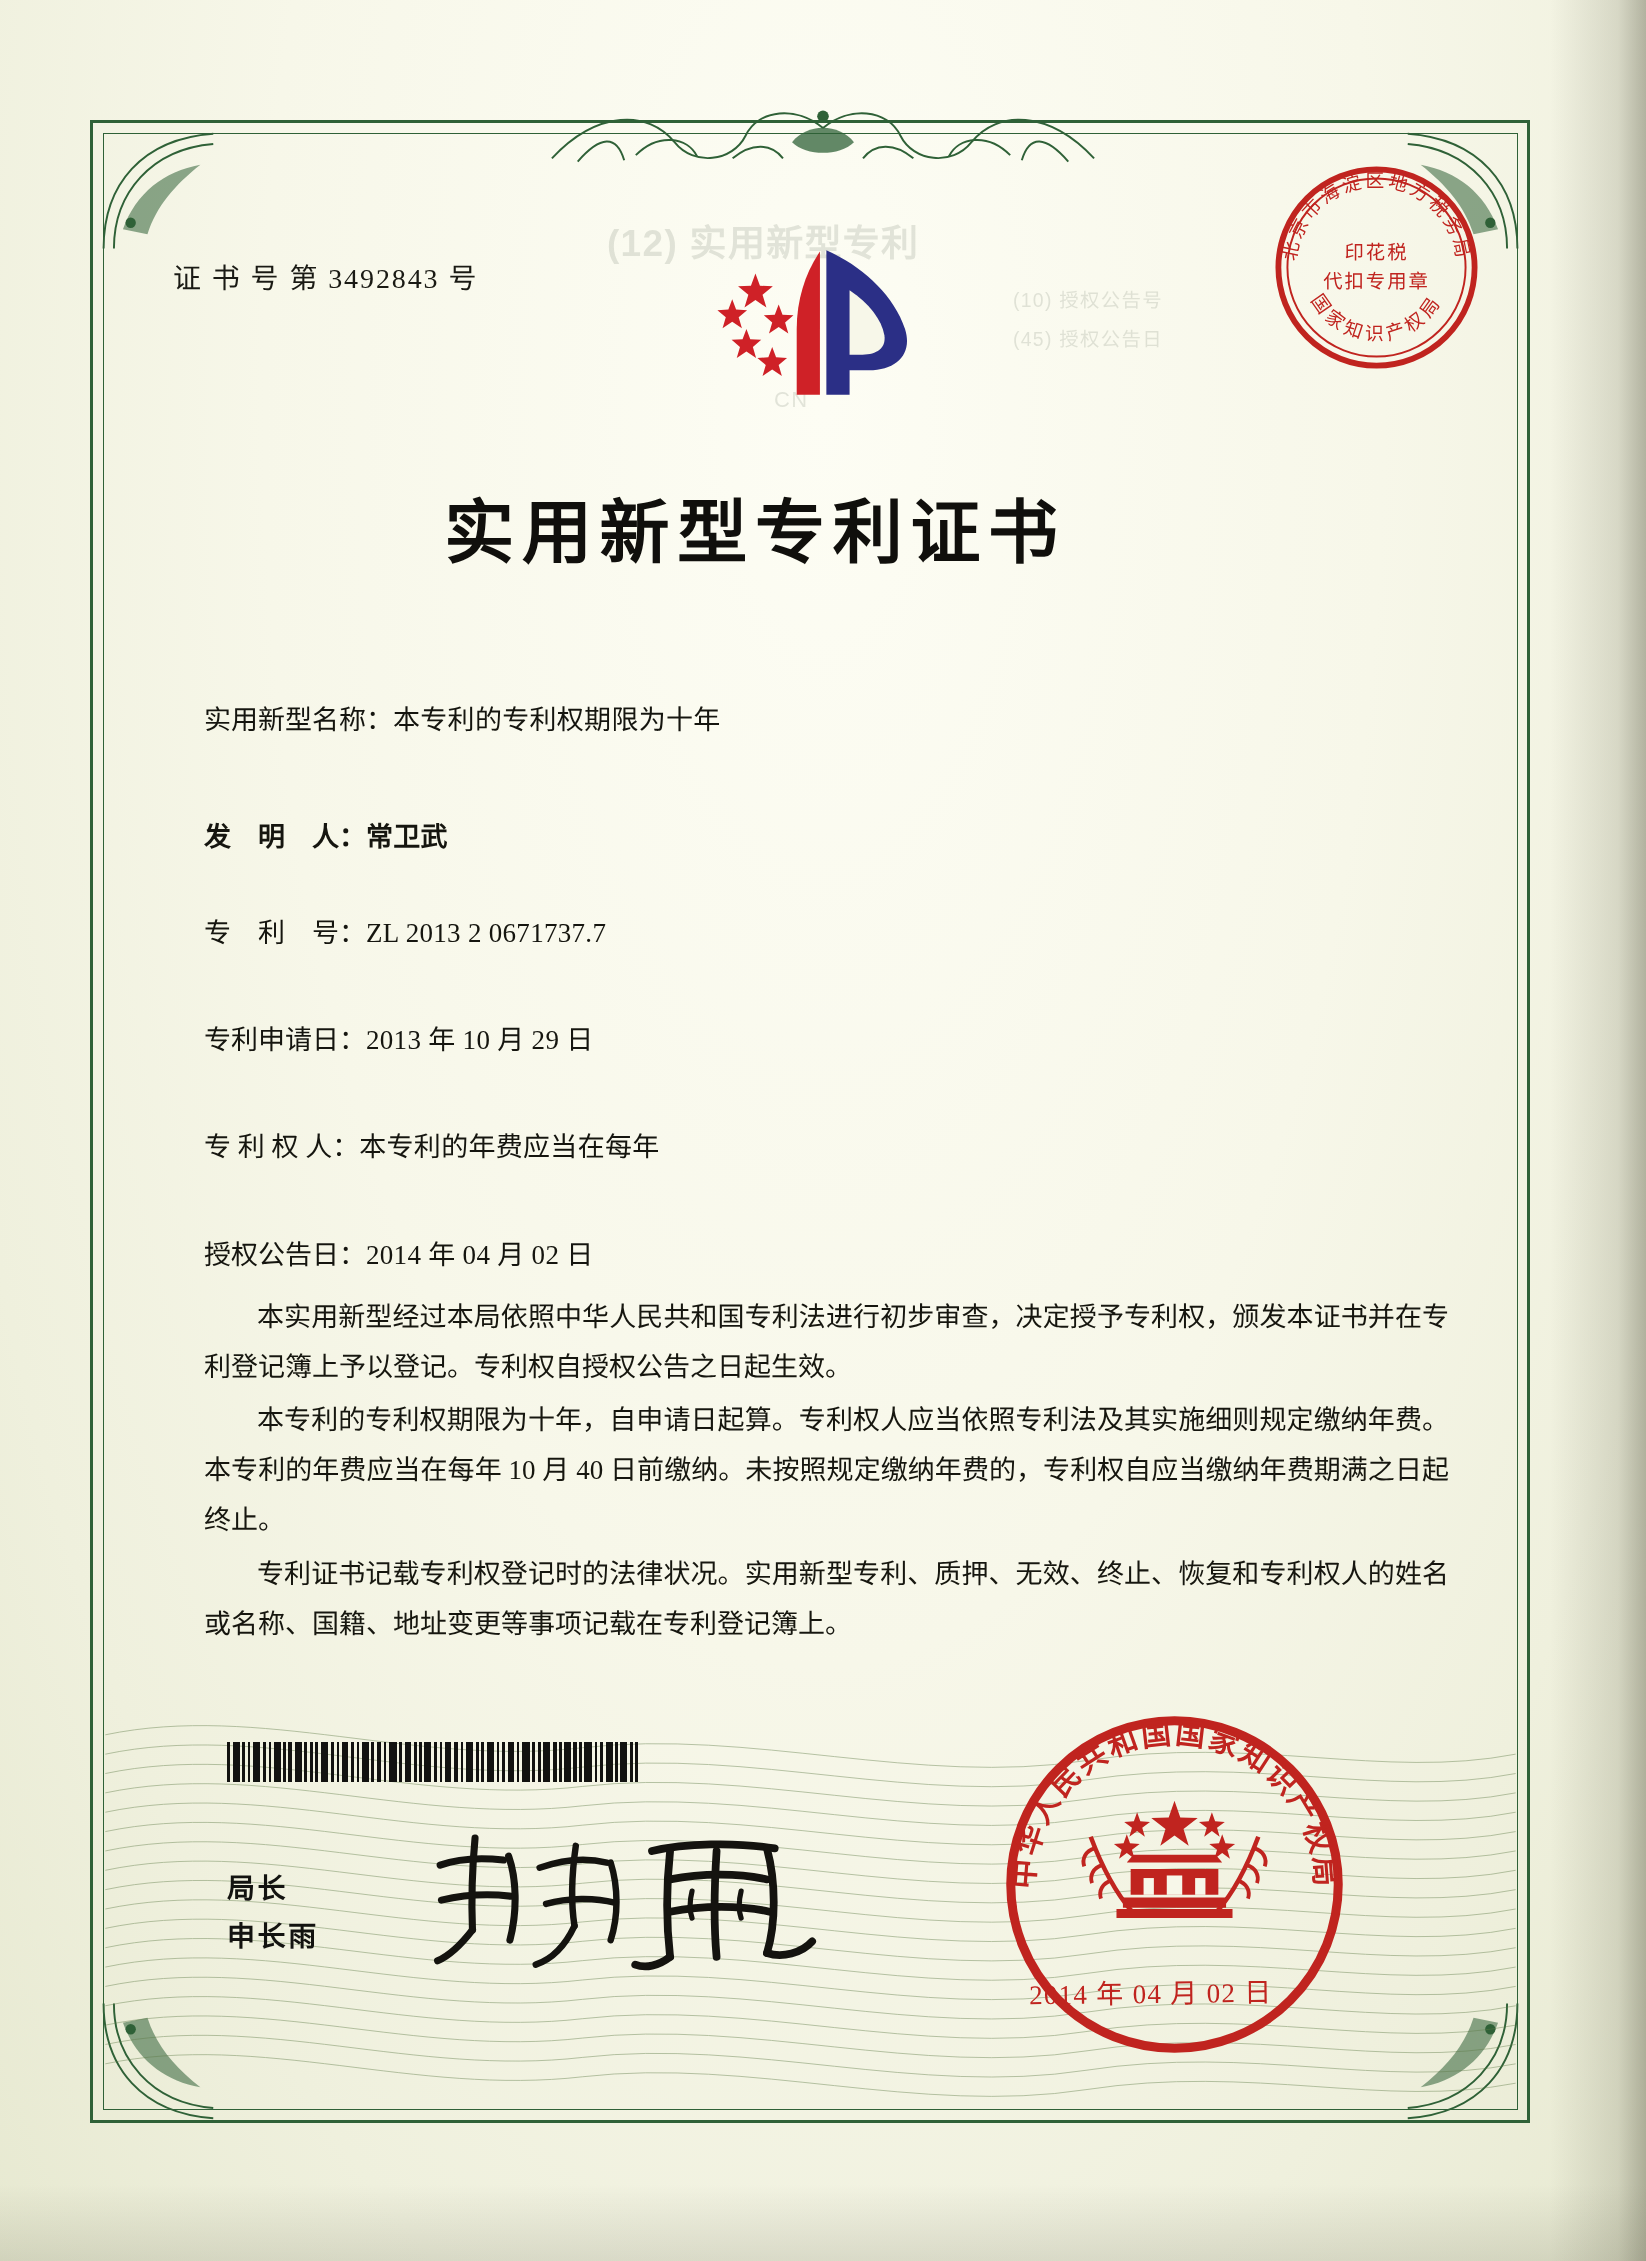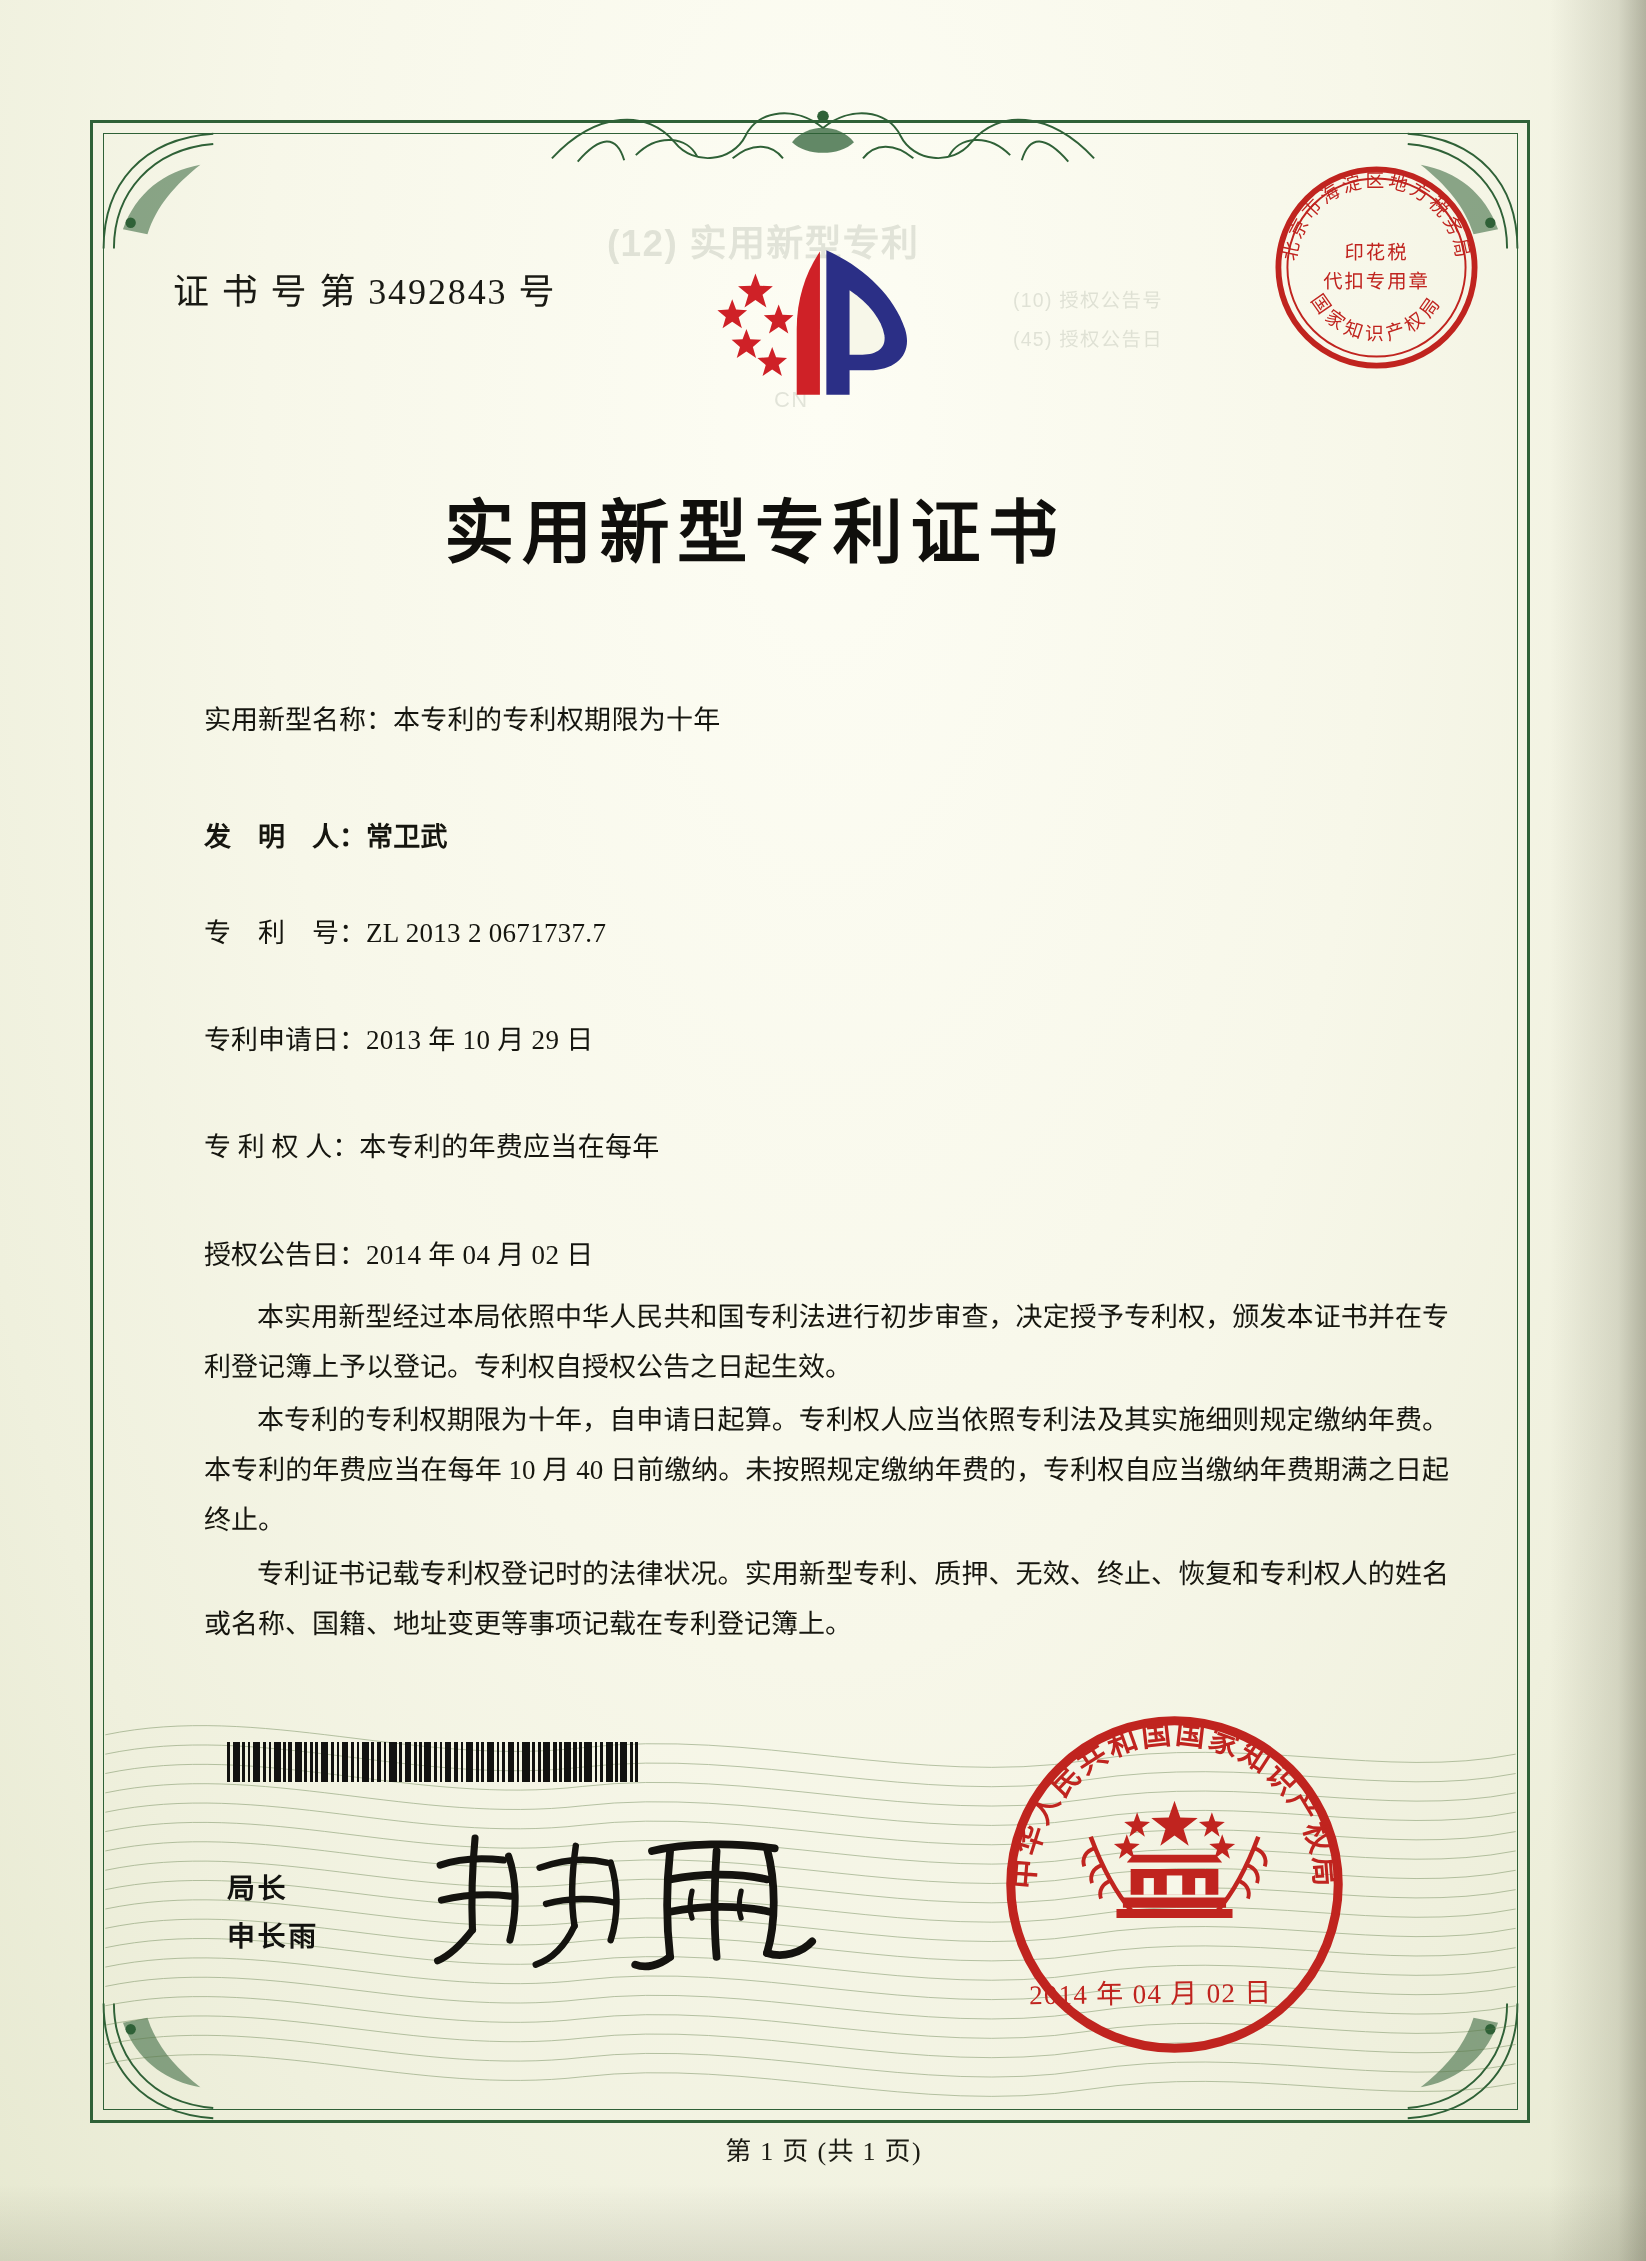--- a/index.html
+++ b/index.html
@@ -86,22 +86,22 @@
     color: rgba(90, 98, 80, 0.16);
     font-family: Liberation Sans, sans-serif;
     letter-spacing: 1.3px;
     white-space: nowrap;
     user-select: none;
   }
 
   
   #cert-no {
     position: absolute;
-    left: 173px; top: 262px;
-    font-size: 36px;
+    left: 173px; top: 256px;
+    font-size: 28px;
     letter-spacing: 1.9px;
     color: #1a1a14;
     white-space: nowrap;
   }
 
   #logo {
     position: absolute;
     left: 700px; top: 232px;
     width: 245px; height: 168px;
   }
@@ -502,18 +502,17 @@
           <path d="M182 274 C 168 278, 162 290, 166 302"></path>
           <path d="M404 224 C 418 228, 424 240, 420 252"></path>
           <path d="M392 250 C 406 254, 412 266, 408 278"></path>
           <path d="M378 274 C 392 278, 398 290, 394 302"></path>
         </g>
       </g>
     </svg>
   </div>
   <div id="seal-date">2014 年 04 月 02 日</div>
 
-  <div id="page-footer">第 1 页 (共 1 页)</div>
 
   <div id="scan-shadow-right"></div>
   <div id="scan-shadow-bottom"></div>
 </div>
 
 
 </body></html>

